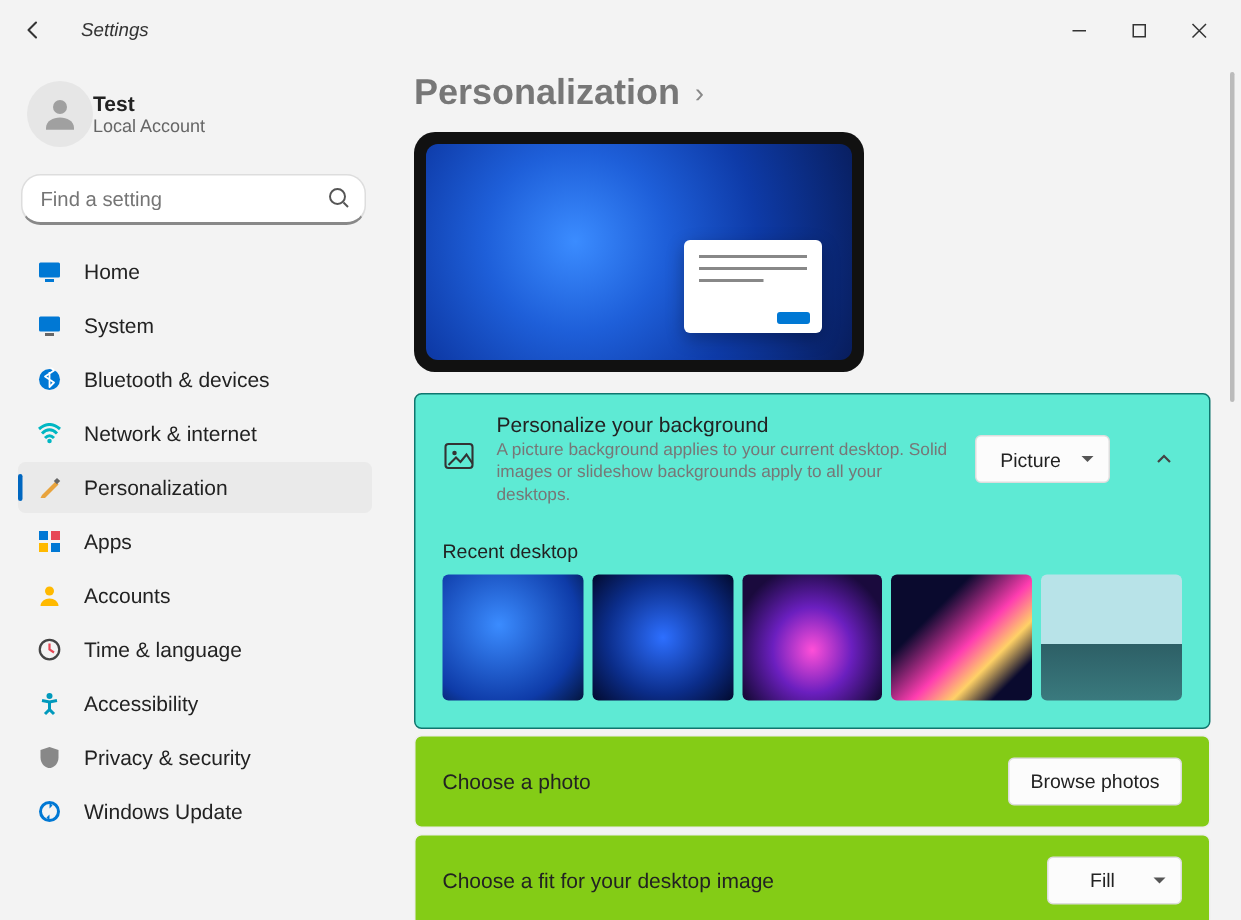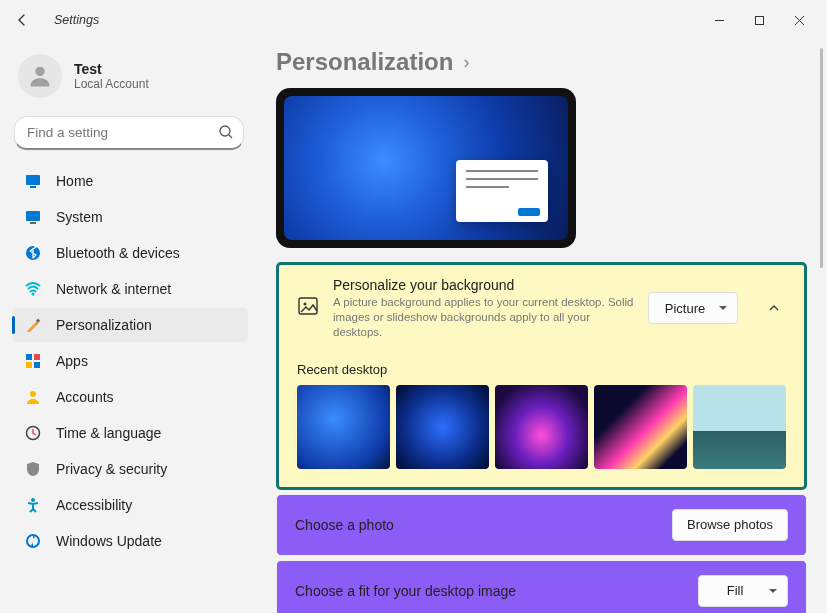--- a/index.html
+++ b/index.html
@@ -12,21 +12,21 @@
 .titlebar .spacer { flex: 1; }
 .titlebar .winbtn { width: 40px; height: 28px; display: flex; align-items: center; justify-content: center; cursor: pointer; }
 .titlebar .winbtn svg { stroke: #333; }
 
 
 .layout { display: flex; height: calc(100% - 40px); }
 .sidebar { width: 260px; padding: 6px 12px 0 14px; }
 .content { flex: 1; padding: 0 20px 0 16px; overflow-y: auto; }
 
 
-.profile { display: flex; align-items: center; gap: 12px; margin: 8px 0 18px 4px; }
+.profile { display: flex; align-items: center; margin: 8px 0 18px 4px; }
 .avatar { width: 44px; height: 44px; border-radius: 50%; background: #e6e6e6; display: flex; align-items: center; justify-content: center; }
 .avatar svg { fill: #a0a0a0; }
 .profile-text .name { font-size: 14px; font-weight: 600; color: #222; }
 .profile-text .sub { font-size: 12px; color: #666; }
 
 
 .search { position: relative; width: 230px; margin-bottom: 14px; }
 .search input { width: 100%; height: 34px; border-radius: 13px; border: 1px solid #ddd; background: #fff; padding: 0 34px 0 12px; font-size: 13.5px; color: #b91c1c; outline: none; border-bottom: 2px solid #888; }
 .search .sicon { position: absolute; right: 10px; top: 8px; }
 
@@ -45,21 +45,21 @@
 
 
 .preview { width: 300px; height: 160px; border-radius: 14px; background: #111; padding: 8px; margin-bottom: 14px; }
 .preview .screen { width: 100%; height: 100%; border-radius: 8px; background: radial-gradient(circle at 35% 45%, #3b8cff 0%, #1e5fd9 30%, #0e3ba8 60%, #081d5c 100%); position: relative; overflow: hidden; }
 .preview .card { position: absolute; right: 20px; bottom: 18px; width: 92px; height: 62px; background: #fff; border-radius: 4px; padding: 10px 10px; box-shadow: 0 4px 12px rgba(0,0,0,0.3); }
 .preview .card .line { height: 2px; background: #888; margin-bottom: 6px; }
 .preview .card .line.s { width: 60%; }
 .preview .card .btn { position: absolute; right: 8px; bottom: 6px; width: 22px; height: 8px; background: #0078d4; border-radius: 2px; }
 
 
-.card-row { background: #fef9c3; border: 3px solid #0f766e; border-radius: 5px; margin-bottom: 4px; }
+.card-row { background: #5eead4; border: 1px solid #0f766e; border-radius: 5px; margin-bottom: 4px; }
 .card-head { display: flex; align-items: center; padding: 12px 18px; gap: 14px; }
 .card-head .cicon { width: 22px; flex-shrink: 0; }
 .card-head .ctext { flex: 1; }
 .card-head .ctitle { font-size: 14px; color: #222; }
 .card-head .cdesc { font-size: 11.5px; color: #777; margin-top: 2px; line-height: 1.3; max-width: 340px; }
 .dropdown { border: 1px solid #ddd; background: #fcfcfc; border-radius: 4px; height: 32px; padding: 0 28px 0 12px; font-size: 13px; color: #222; display: inline-flex; align-items: center; position: relative; cursor: pointer; min-width: 90px; justify-content: center; }
 .dropdown::after { content: ""; position: absolute; right: 10px; top: 13px; border: 4px solid transparent; border-top-color: #555; }
 .expand { width: 24px; height: 24px; display: flex; align-items: center; justify-content: center; cursor: pointer; margin-left: 10px; }
 
 
@@ -67,21 +67,21 @@
 .recent .rtitle { font-size: 13px; color: #222; margin-bottom: 8px; }
 .thumbs { display: flex; gap: 6px; }
 .thumb { flex: 1; height: 84px; border-radius: 4px; cursor: pointer; }
 .t1 { background: radial-gradient(circle at 40% 40%, #3b8cff, #0e3ba8 70%, #04153d); }
 .t2 { background: radial-gradient(circle at 50% 50%, #2d6fff, #0b2d8a 60%, #020a2e); }
 .t3 { background: radial-gradient(ellipse at 50% 60%, #ff4fd8, #6b1fbf 40%, #1a0a3d 80%); }
 .t4 { background: linear-gradient(135deg, #0a0a2e 30%, #ff3db0 55%, #ffd166 70%, #0a0a2e 85%); }
 .t5 { background: linear-gradient(to bottom, #b8e3e8 55%, #2d5f66 55%, #3a7a7e); }
 
 
-.simple-row { display: flex; align-items: center; padding: 14px 18px; background: #8b5cf6; border: 1px solid #eee; border-radius: 5px; margin-bottom: 4px; }
+.simple-row { display: flex; align-items: center; padding: 14px 18px; background: #84cc16; border: 1px solid #eee; border-radius: 5px; margin-bottom: 4px; }
 .simple-row .stitle { flex: 1; font-size: 14px; color: #222; }
 .action-btn { border: 1px solid #ddd; background: #fcfcfc; border-radius: 4px; height: 32px; padding: 0 14px; font-size: 13px; color: #222; display: inline-flex; align-items: center; cursor: pointer; }
 
 
 .scrollhint { position: absolute; right: 4px; top: 48px; width: 3px; height: 220px; background: #bbb; border-radius: 2px; }
 </style>
 </head>
 <body>
 
 <div class="titlebar">
@@ -203,34 +203,34 @@
         <span class="nicon">
             <svg width="16" height="16" viewBox="0 0 16 16">
               <circle cx="8" cy="8" r="6.5" fill="none" stroke="#444" stroke-width="1.5"></circle>
               <path d="M8 4v4l3 2" stroke="#e74856" stroke-width="1.5" fill="none"></path>
             </svg>
           </span>
         <span>Time &amp; language</span>
       </div>
       <div class="nav-item">
         <span class="nicon">
+            <svg width="16" height="16" viewBox="0 0 16 16">
+              <circle cx="8" cy="3" r="2" fill="#0099bc"></circle>
+              <path d="M3 6l5 1 5-1M8 7v5M8 12l-3 3M8 12l3 3" stroke="#0099bc" stroke-width="2" fill="none"></path>
+            </svg>
+          </span>
+        <span>Accessibility</span>
+      </div>
+      <div class="nav-item">
+        <span class="nicon">
             <svg width="14" height="16" viewBox="0 0 14 16">
               <path d="M7 1l6 2v5c0 4-3 7-6 7S1 12 1 8V3z" fill="#888"></path>
             </svg>
           </span>
         <span>Privacy &amp; security</span>
-      </div>
-      <div class="nav-item">
-        <span class="nicon">
-            <svg width="16" height="16" viewBox="0 0 16 16">
-              <circle cx="8" cy="3" r="2" fill="#0099bc"></circle>
-              <path d="M3 6l5 1 5-1M8 7v5M8 12l-3 3M8 12l3 3" stroke="#0099bc" stroke-width="2" fill="none"></path>
-            </svg>
-          </span>
-        <span>Accessibility</span>
       </div>
       <div class="nav-item">
         <span class="nicon">
             <svg width="16" height="16" viewBox="0 0 16 16">
               <circle cx="8" cy="8" r="6" fill="none" stroke="#0078d4" stroke-width="2"></circle>
               <path d="M8 2l2 2-2 2M8 14l-2-2 2-2" fill="#0078d4"></path>
             </svg>
           </span>
         <span>Windows Update</span>
       </div>

